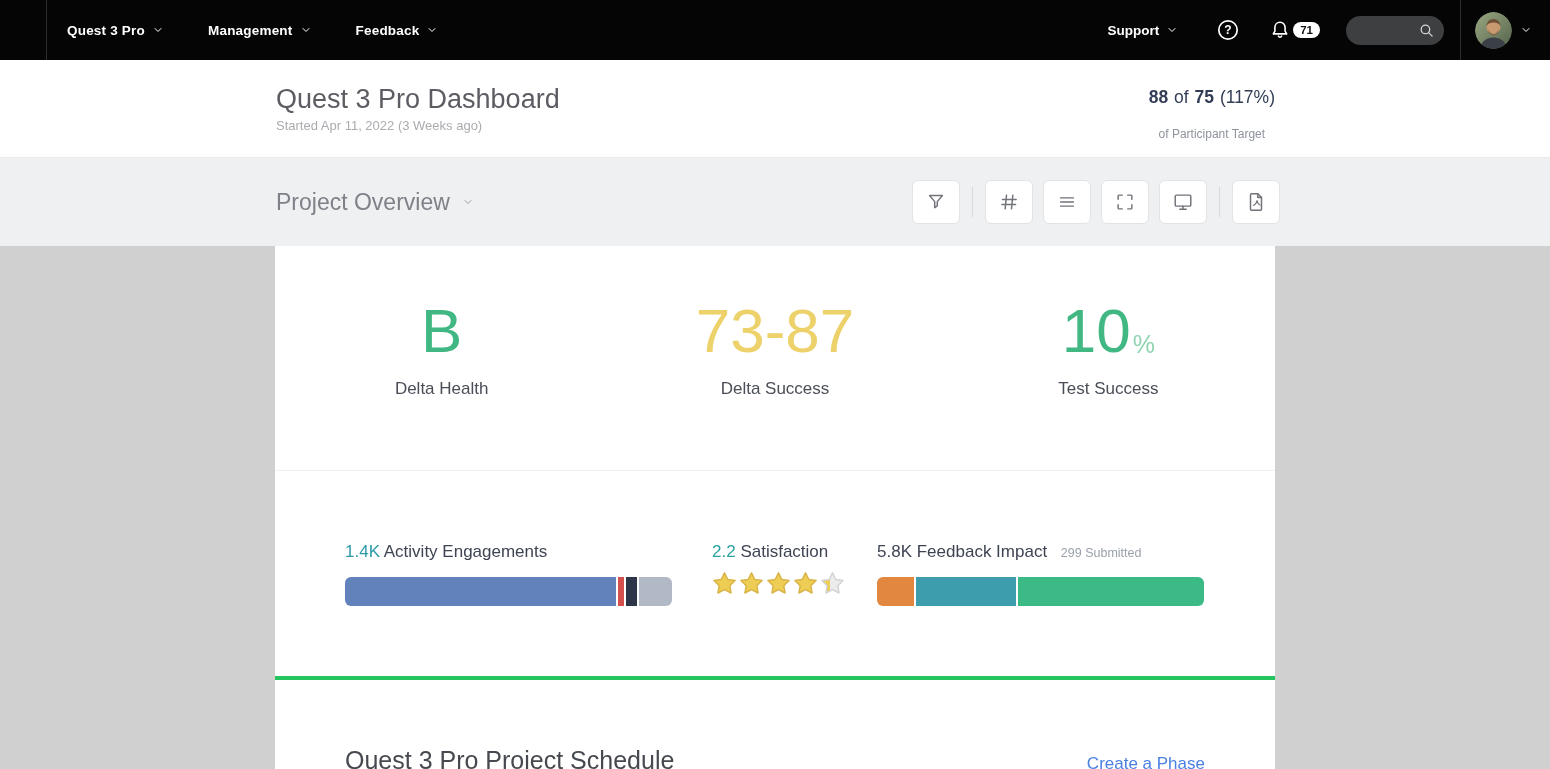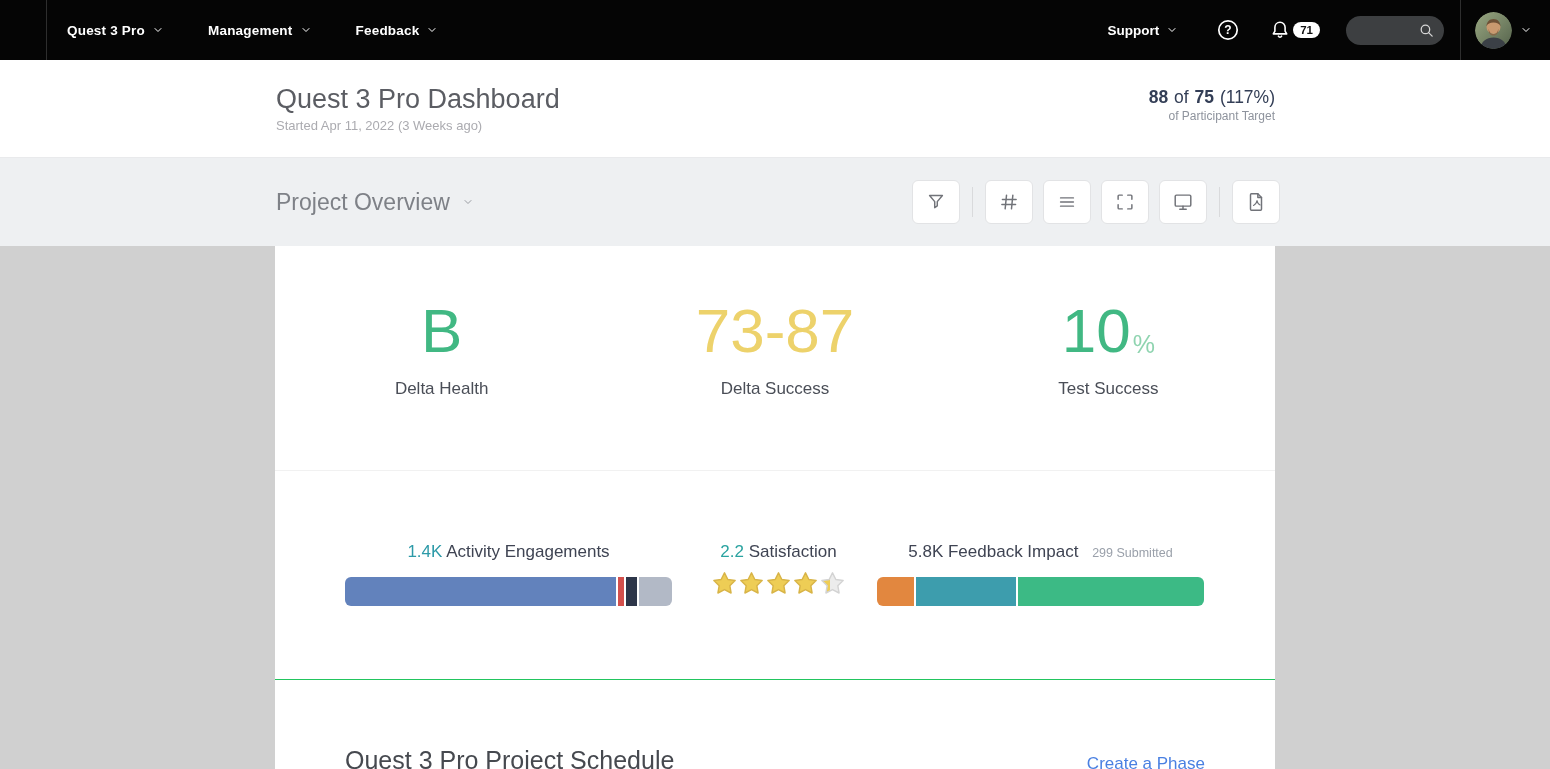--- a/index.html
+++ b/index.html
@@ -29,40 +29,40 @@
   .avatar { width:37px; height:37px; border-radius:50%; overflow:hidden; display:block; }
 
   
   .page-header { height:97px; background:#fff; display:flex; justify-content:space-between; padding:23px 275px 0 276px; }
   .ph-title { font-size:27px; font-weight:400; color:#5b5d63; line-height:32px; }
   .ph-sub { font-size:13px; color:#ababb0; margin-top:3px; }
   .ph-right { text-align:right; padding-top:4px; }
   .ph-target { font-size:17.5px; color:#333e56; }
   .ph-target .b { font-weight:700; }
   .ph-target span + span { margin-left:1px; }
-  .ph-caption { font-size:12px; color:#8e939d; margin-top:1px; }
+  .ph-caption { font-size:12px; color:#8e939d; margin-top:19px;text-align:center; }
 
   
   .toolbar { height:89px; background:#eef0f2; display:flex; align-items:center; justify-content:space-between; padding:0 270px 0 276px; border-top:1px solid #e9eaec; }
   .view-select { display:flex; align-items:center; gap:12px; color:#7e8187; font-size:23px; cursor:pointer; }
   .tool-buttons { display:flex; align-items:center; gap:10px; }
   .tbtn { width:48px; height:44px; background:#fff; border:1px solid #e2e3e5; border-radius:6px; display:flex; align-items:center; justify-content:center; cursor:pointer; }
   .tbtn svg { width:22px; height:22px; stroke:#717379; fill:none; stroke-width:1.6; stroke-linecap:round; stroke-linejoin:round; }
   .tb-divider { width:1px; height:30px; background:#d9dadc; margin:0 2px; }
 
   
   .content { height:523px; }
   .card { width:1000px; height:100%; margin:0 auto; background:#fff; }
   .metrics-row { height:225px; display:flex; padding-top:50px; border-bottom:1px solid #f1f1f1; }
   .metric { flex:1; text-align:center; }
   .metric-value { font-size:62px; font-weight:300; line-height:70px; display:inline-flex; align-items:flex-end; }
   .metric-suffix { font-size:25px; line-height:44px; margin-left:2px; }
   .metric-label { font-size:17px; color:#4a4e57; margin-top:13px; }
 
-  .kpi-row { height:209px; position:relative; border-bottom:1px solid #22c55e;text-align:center; }
+  .kpi-row { height:209px; position:relative; border-bottom:4px solid #22c55e; }
   .kpi-block { position:absolute; top:71px; }
   .kpi-label { font-size:17px; color:#3f4453; }
   .kpi-label .num { font-weight:400; }
   .kpi-note { font-size:12.5px; color:#9aa0aa; margin-left:9px; }
   .bar { display:flex; gap:2px; width:327px; height:29px; margin-top:15px; }
   .bar > div { height:100%; }
   .bar > div:first-child { border-radius:6px 0 0 6px; }
   .bar > div:last-child { border-radius:0 6px 6px 0; }
   .stars { display:flex; gap:2px; margin-top:9px; }
   .star { width:25px; height:25px; }

